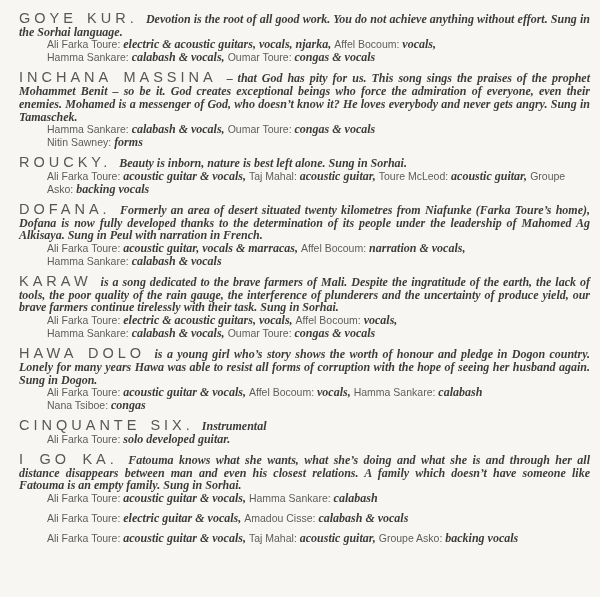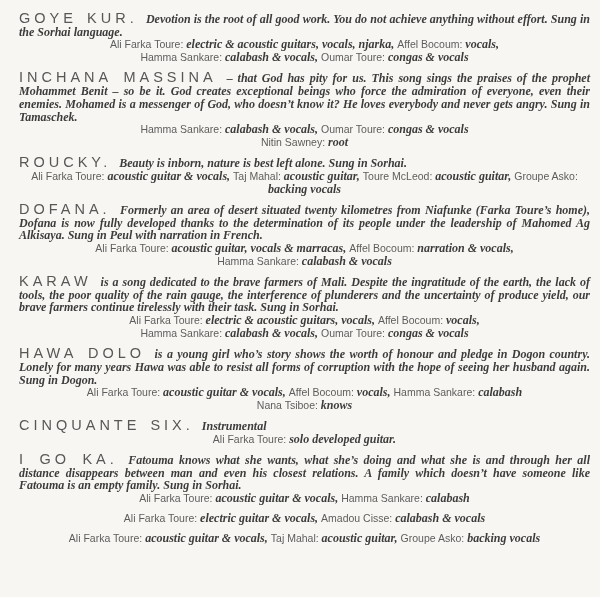--- a/index.html
+++ b/index.html
@@ -44,21 +44,22 @@
     line-height: 12.7px;
     white-space: nowrap;
   }
   div.credits {
     margin: 0;
   }
   div.credit-line {
     font-size: 10.5px;
     line-height: 13px;
     color: #5d5d5d;
-    text-align: center;
+    text-align: left;
+    margin-left: 28px;
   }
   span.cname {
     font-family: "Liberation Sans", sans-serif;
     font-weight: 400;
     font-size: 10.5px;
     color: #5d5d5d;
   }
   span.crole {
     font-family: "Liberation Serif", serif;
     font-style: italic;
@@ -75,21 +76,21 @@
       <p class="desc"><span class="title">GOYE KUR.</span> <span class="desc-text">Devotion is the root of all good work. You do not achieve anything without effort. Sung in the Sorhai language.</span></p>
       <div class="credits">
         <div class="credit-line"><span class="cname">Ali Farka Toure: </span><span class="crole">electric &amp; acoustic guitars, vocals, njarka, </span><span class="cname">Affel Bocoum: </span><span class="crole">vocals,</span></div>
         <div class="credit-line"><span class="cname">Hamma Sankare: </span><span class="crole">calabash &amp; vocals, </span><span class="cname">Oumar Toure: </span><span class="crole">congas &amp; vocals</span></div>
       </div>
     </section>
     <section class="track">
       <p class="desc"><span class="title">INCHANA MASSINA</span> <span class="desc-text">– that God has pity for us. This song sings the praises of the prophet Mohammet Benit – so be it. God creates exceptional beings who force the admiration of everyone, even their enemies. Mohamed is a messenger of God, who doesn’t know it? He loves everybody and never gets angry. Sung in Tamaschek.</span></p>
       <div class="credits">
         <div class="credit-line"><span class="cname">Hamma Sankare: </span><span class="crole">calabash &amp; vocals, </span><span class="cname">Oumar Toure: </span><span class="crole">congas &amp; vocals</span></div>
-        <div class="credit-line"><span class="cname">Nitin Sawney: </span><span class="crole">root</span></div>
+        <div class="credit-line"><span class="cname">Nitin Sawney: </span><span class="crole">forms</span></div>
       </div>
     </section>
     <section class="track">
       <p class="desc"><span class="title">ROUCKY.</span> <span class="desc-text">Beauty is inborn, nature is best left alone. Sung in Sorhai.</span></p>
       <div class="credits">
         <div class="credit-line"><span class="cname">Ali Farka Toure: </span><span class="crole">acoustic guitar &amp; vocals, </span><span class="cname">Taj Mahal: </span><span class="crole">acoustic guitar, </span><span class="cname">Toure McLeod: </span><span class="crole">acoustic guitar, </span><span class="cname">Groupe Asko: </span><span class="crole">backing vocals</span></div>
       </div>
     </section>
     <section class="track">
       <p class="desc"><span class="title">DOFANA.</span> <span class="desc-text">Formerly an area of desert situated twenty kilometres from Niafunke (Farka Toure’s home), Dofana is now fully developed thanks to the determination of its people under the leadership of Mahomed Ag Alkisaya. Sung in Peul with narration in French.</span></p>
@@ -102,21 +103,21 @@
       <p class="desc"><span class="title">KARAW</span> <span class="desc-text">is a song dedicated to the brave farmers of Mali. Despite the ingratitude of the earth, the lack of tools, the poor quality of the rain gauge, the interference of plunderers and the uncertainty of produce yield, our brave farmers continue tirelessly with their task. Sung in Sorhai.</span></p>
       <div class="credits">
         <div class="credit-line"><span class="cname">Ali Farka Toure: </span><span class="crole">electric &amp; acoustic guitars, vocals, </span><span class="cname">Affel Bocoum: </span><span class="crole">vocals,</span></div>
         <div class="credit-line"><span class="cname">Hamma Sankare: </span><span class="crole">calabash &amp; vocals, </span><span class="cname">Oumar Toure: </span><span class="crole">congas &amp; vocals</span></div>
       </div>
     </section>
     <section class="track">
       <p class="desc"><span class="title">HAWA DOLO</span> <span class="desc-text">is a young girl who’s story shows the worth of honour and pledge in Dogon country. Lonely for many years Hawa was able to resist all forms of corruption with the hope of seeing her husband again. Sung in Dogon.</span></p>
       <div class="credits">
         <div class="credit-line"><span class="cname">Ali Farka Toure: </span><span class="crole">acoustic guitar &amp; vocals, </span><span class="cname">Affel Bocoum: </span><span class="crole">vocals, </span><span class="cname">Hamma Sankare: </span><span class="crole">calabash</span></div>
-        <div class="credit-line"><span class="cname">Nana Tsiboe: </span><span class="crole">knows</span></div>
+        <div class="credit-line"><span class="cname">Nana Tsiboe: </span><span class="crole">congas</span></div>
       </div>
     </section>
     <section class="track">
       <p class="desc"><span class="title">CINQUANTE SIX.</span> <span class="desc-text">Instrumental</span></p>
       <div class="credits">
         <div class="credit-line"><span class="cname">Ali Farka Toure: </span><span class="crole">solo developed guitar.</span></div>
       </div>
     </section>
     <section class="track">
       <p class="desc"><span class="title">I GO KA.</span> <span class="desc-text">Fatouma knows what she wants, what she’s doing and what she is and through her all distance disappears between man and even his closest relations. A family which doesn’t have someone like Fatouma is an empty family. Sung in Sorhai.</span></p>

